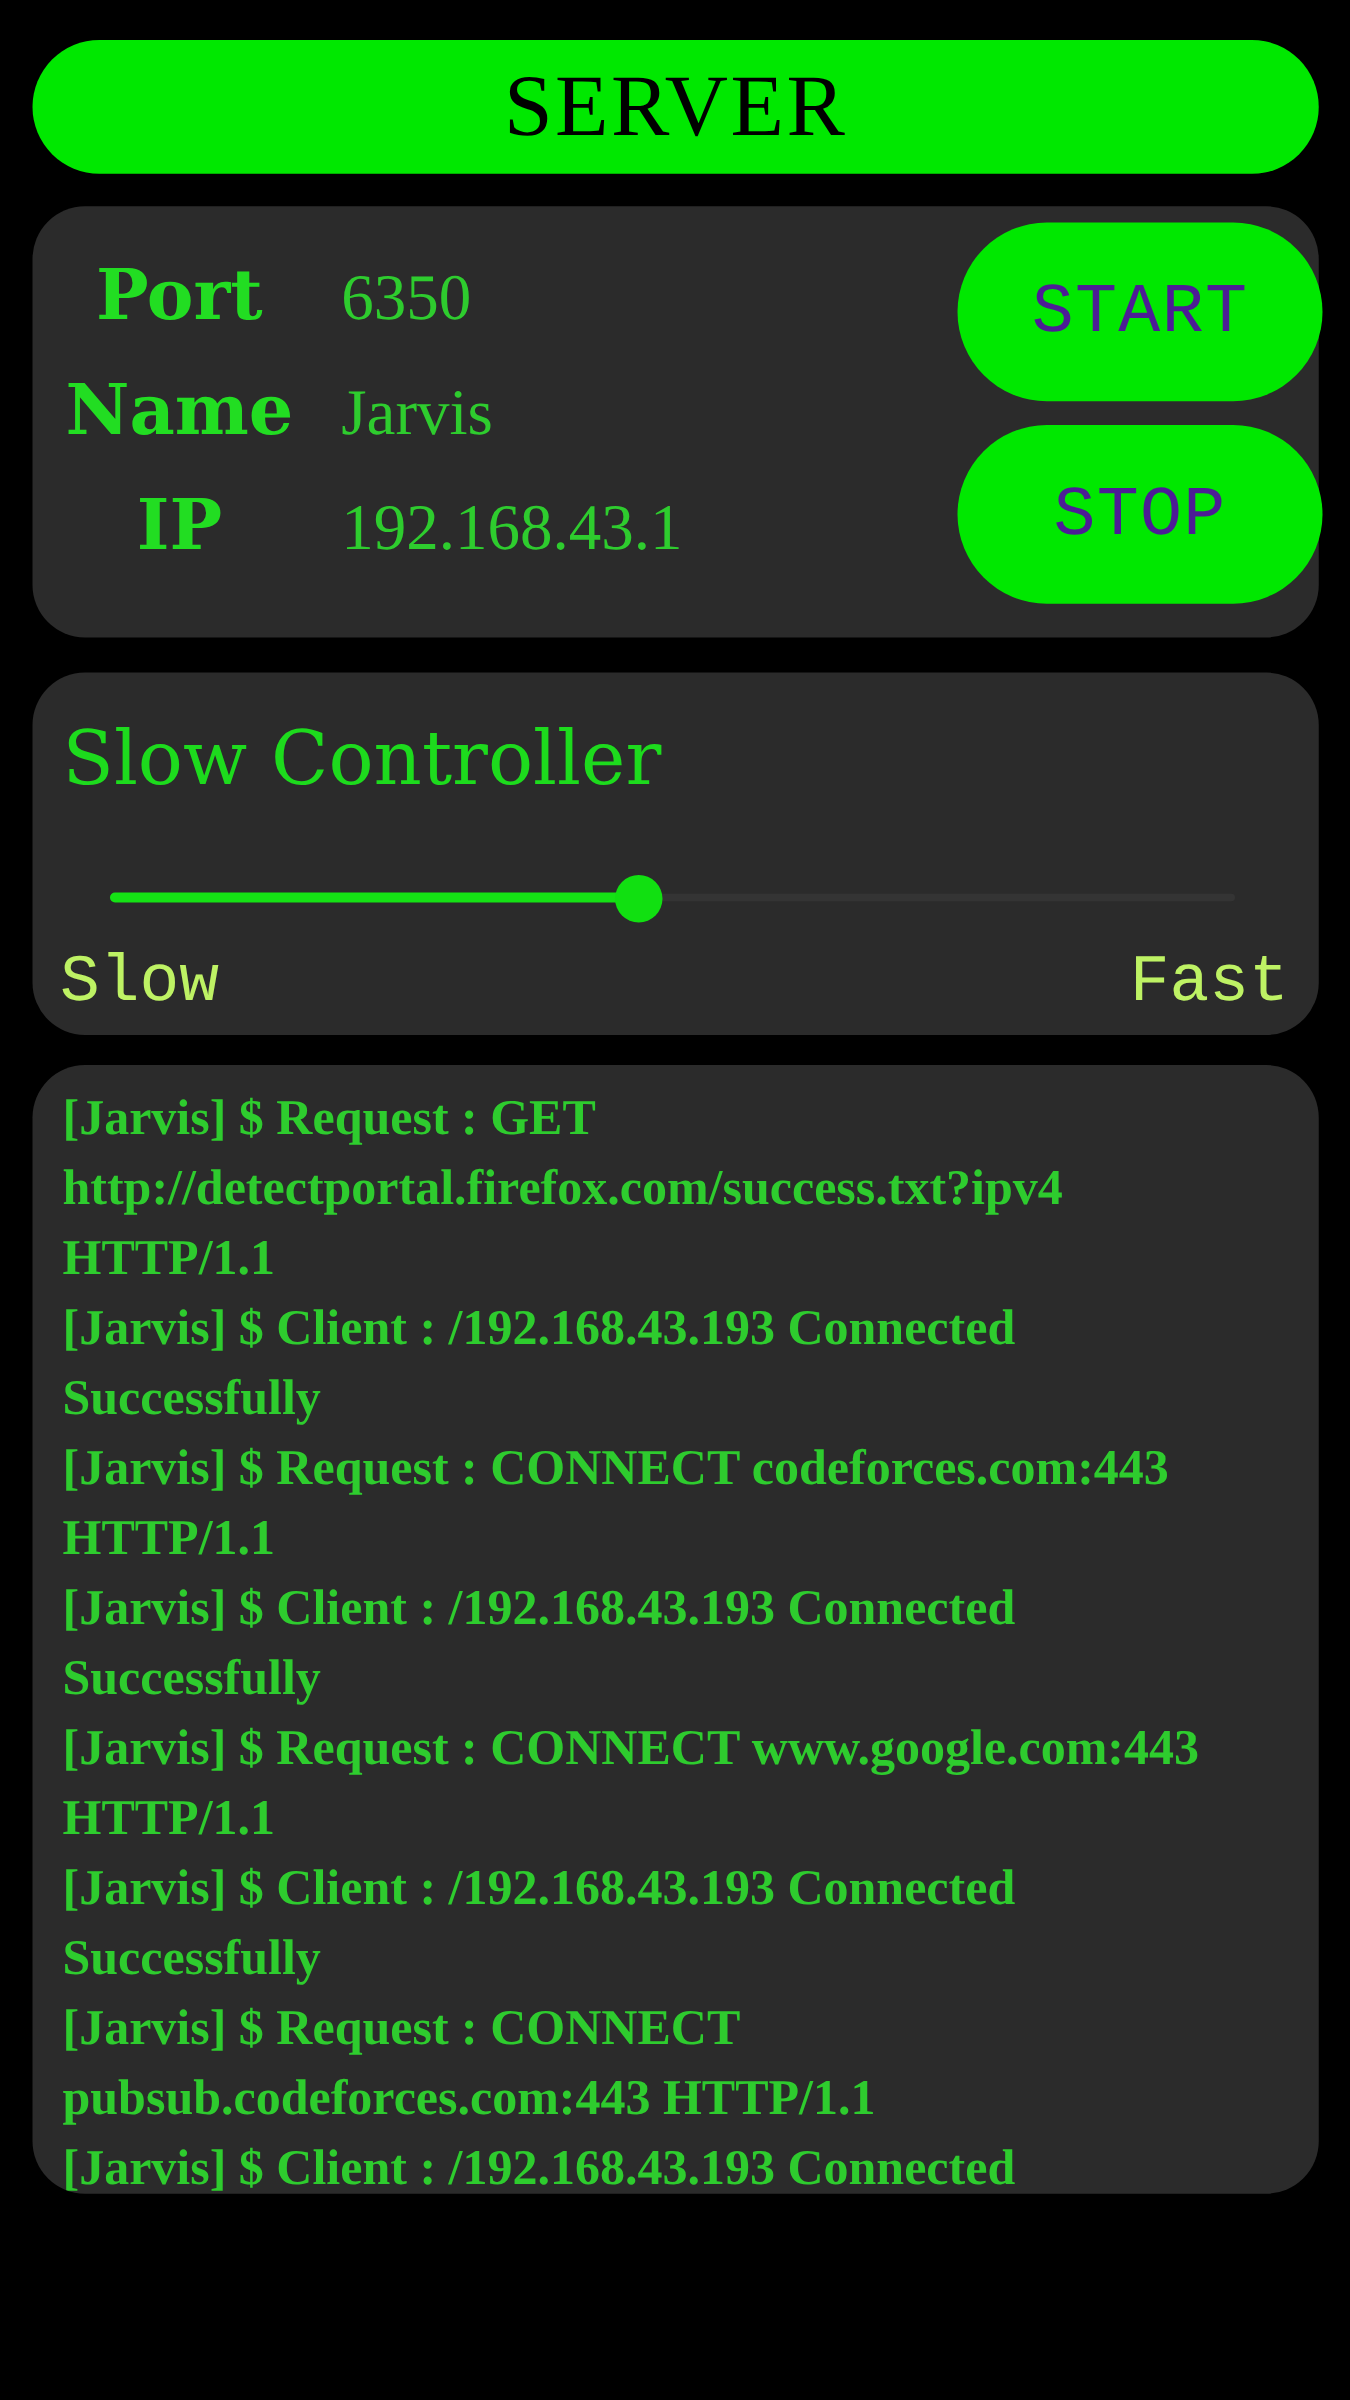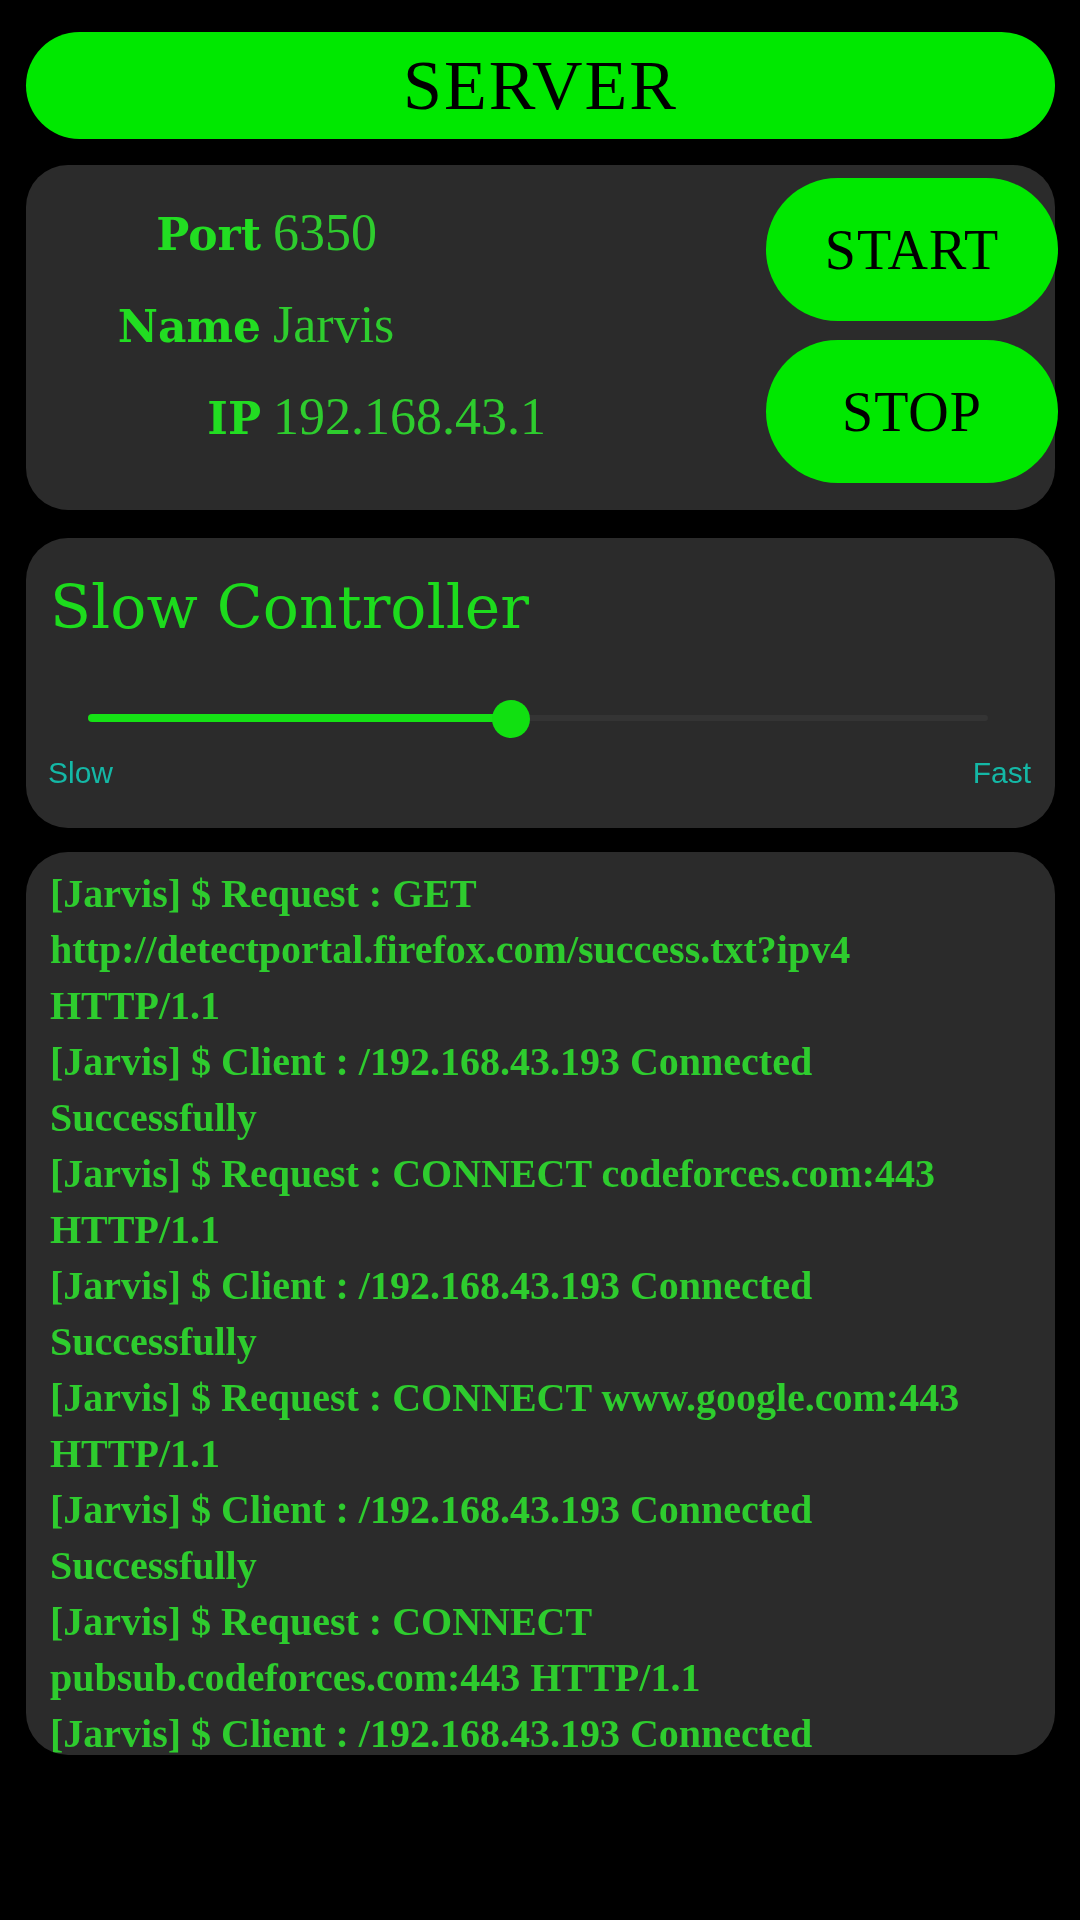--- a/index.html
+++ b/index.html
@@ -43,41 +43,41 @@
 
   .info-grid {
     position:absolute;
     top:38px; left:0; width:620px;
   }
   .info-row {
     display:flex; align-items:baseline;
     height:92px;
   }
   .info-label {
-    width:235px; text-align:right;
+    width:235px; text-align:center;
     color:#22dd22;
-    font-size:44px;
+    font-size:56px;
     font-weight:bold;
     font-family:"DejaVu Serif", serif;
   }
   .info-value {
     color:#2ecc2e;
     font-size:52px;
     font-family:"Liberation Serif", serif;
     padding-left:12px;
   }
 
   .ctrl-btn {
     position:absolute;
     left:740px; width:292px;
     background:#00e800;
     border:none;
     border-radius:72px;
-    color:#000000;
-    font-family:Liberation Serif, serif;
+    color:#4c1d95;
+    font-family:Liberation Mono, monospace;
     font-size:56px;
     letter-spacing:1px;
     display:flex; align-items:center; justify-content:center;
     cursor:pointer;
   }
   #start-btn { top:13px; height:143px; }
   #stop-btn  { top:175px; height:143px; }
 
   
   #speed-card { top:538px; height:290px; }
@@ -106,23 +106,23 @@
     top:2px;
     width:38px; height:38px;
     background:#11e011;
     border-radius:50%;
     transform:translateX(-19px);
     cursor:pointer;
   }
   .endlabel {
     position:absolute;
     top:218px;
-    color:#14b8a6;
-    font-size:30px;
-    font-family:Liberation Sans, sans-serif;
+    color:#bef264;
+    font-size:53px;
+    font-family:Liberation Mono, monospace;
   }
   #slow-label { left:22px; }
   #fast-label { right:24px; }
 
   
   #log-card {
     top:852px; height:903px;
     overflow:hidden;
   }
   #log-text {

